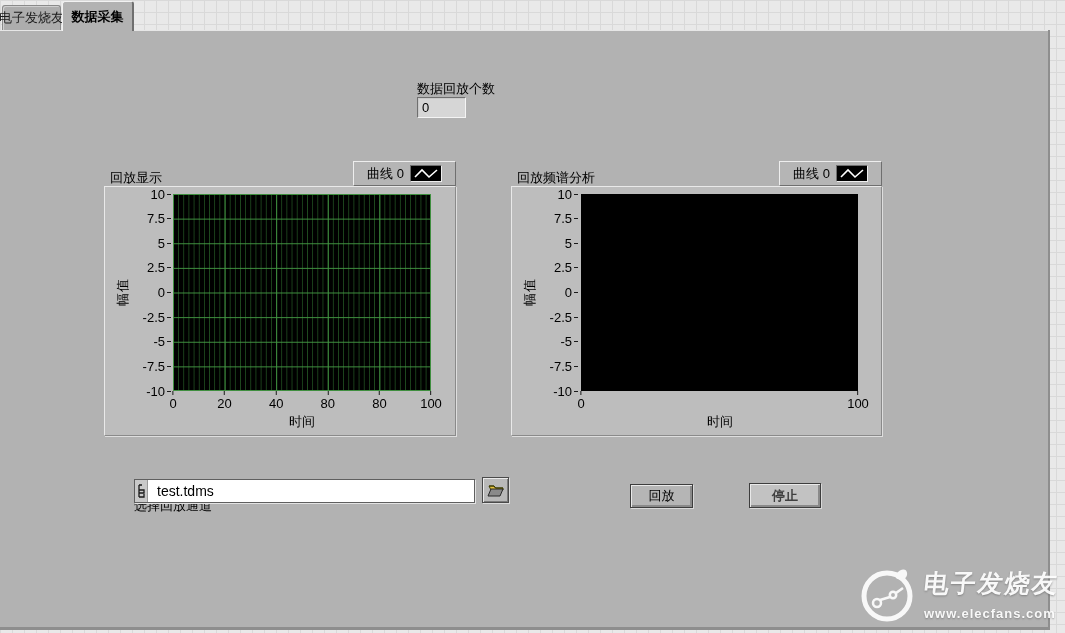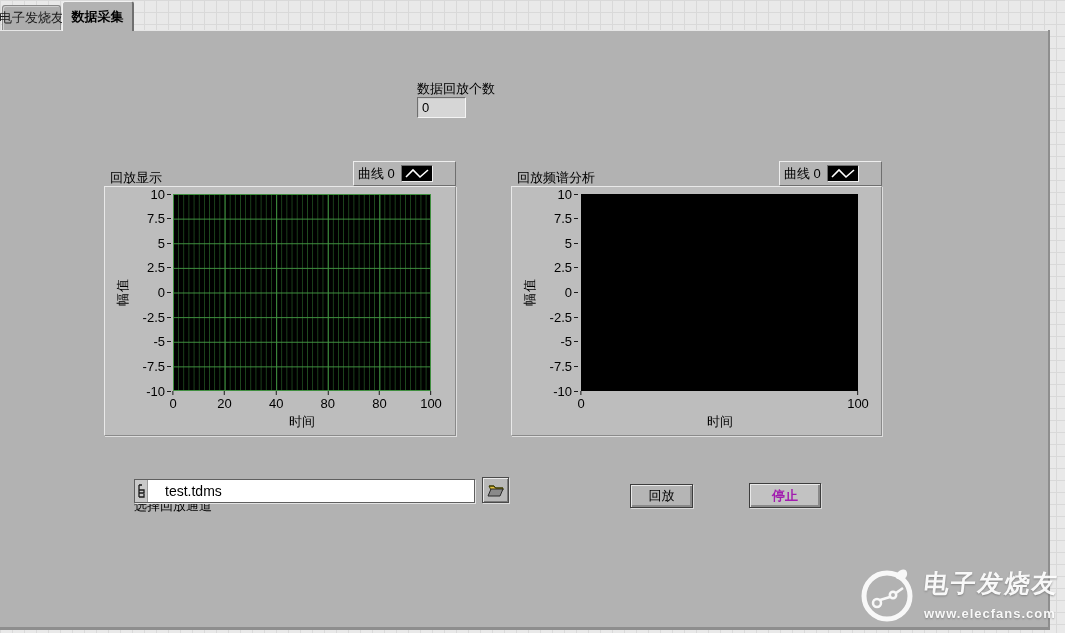--- a/index.html
+++ b/index.html
@@ -54,21 +54,21 @@
     padding:2px 4px;
   }
 
   
   .chart { position:absolute; width:352px; height:276px; }
   .chart-0 { left:104px; top:160px; }
   .chart-1 { left:511px; top:160px; width:371px; }
   .chart-title { position:absolute; left:6px; top:9px; }
   .legend {
     position:absolute; right:0; top:1px; width:103px; height:25px;
-    background:#b5b5b5; display:flex; align-items:center; justify-content:flex-start;
+    background:#b5b5b5; display:flex; align-items:center; justify-content:center;
     border-top:1px solid #eeeeee; border-left:1px solid #eeeeee;
     border-right:1px solid #6f6f6f; border-bottom:1px solid #6f6f6f;
     padding:4px 4px; gap:6px;
   }
   .legend-swatch {
     width:32px; height:17px; background:#000; display:flex; align-items:center; justify-content:center;
     border-top:1px solid #6f6f6f; border-left:1px solid #6f6f6f;
     border-bottom:1px solid #eeeeee; border-right:1px solid #eeeeee;
   }
   .chart-body {
@@ -112,21 +112,21 @@
     background:#fff; border:1px solid #5f5f5f;
     box-shadow:1px 1px 0 #e3e3e3;
     display:flex; align-items:center;
   }
   .path-glyph {
     width:13px; height:100%; background:#c9c9c9; border-right:1px solid #9a9a9a;
     display:flex; align-items:center; justify-content:center; flex:0 0 13px;
   }
   .file-input {
     flex:1; border:none; outline:none; background:transparent;
-    font-family:"Liberation Sans","DejaVu Sans",sans-serif; font-size:14px; padding:0 17px; height:100%;
+    font-family:"Liberation Sans","DejaVu Sans",sans-serif; font-size:14px; padding:0 9px; height:100%;
   }
   .browse-btn {
     position:absolute; left:482px; top:477px; width:27px; height:26px;
     background:#b9b9b9;
     border:1px solid #4a4a4a;
     box-shadow:inset 1px 1px 0 #eaeaea, inset -1px -1px 0 #7a7a7a, 1px 1px 0 #dcdcdc;
     display:flex; align-items:center; justify-content:center; cursor:pointer;
   }
 
   
@@ -319,21 +319,21 @@
   </div>
   <div class="browse-btn">
     <svg width="18" height="14" viewBox="0 0 18 14">
       <path d="M2,3 h5 l1.5,2 H16 v2 H4 Z" fill="#e8c33c" stroke="#3a3a00" stroke-width="1"></path>
       <path d="M1,13 L4,6 H16 L13,13 Z" fill="#8a8a8a" stroke="#2a2a2a" stroke-width="1"></path>
       <path d="M2,3 h5 l1.5,2 h7.5" fill="none" stroke="#3a3a00" stroke-width="1"></path>
     </svg>
   </div>
 
   <div class="lv-button btn-play">回放</div>
-  <div class="lv-button btn-stop" style="color:#a21caf; font-weight:bold;">停止</div>
+  <div class="lv-button btn-stop" style="color:#404040; font-weight:bold;">停止</div>
 
   <div class="watermark">
     <svg width="58" height="58" viewBox="0 0 58 58">
       <circle cx="29" cy="31" r="23" fill="none" stroke="#ffffff" stroke-width="5"></circle>
       <path d="M38,9 C44,2 50,4 49,10 C48,15 42,16 38,13 Z" fill="#ffffff"></path>
       <circle cx="19" cy="38" r="4" fill="none" stroke="#ffffff" stroke-width="2.5"></circle>
       <circle cx="35" cy="30" r="3.2" fill="none" stroke="#ffffff" stroke-width="2.5"></circle>
       <line x1="22" y1="35" x2="32" y2="32" stroke="#ffffff" stroke-width="2.5"></line>
       <line x1="38" y1="28" x2="45" y2="23" stroke="#ffffff" stroke-width="2.5"></line>
     </svg>

